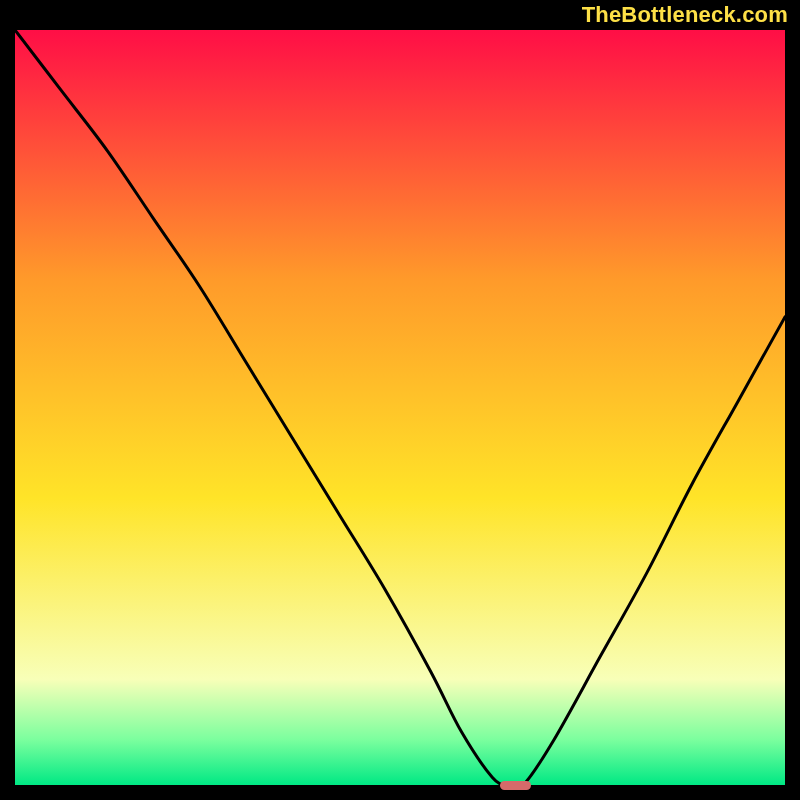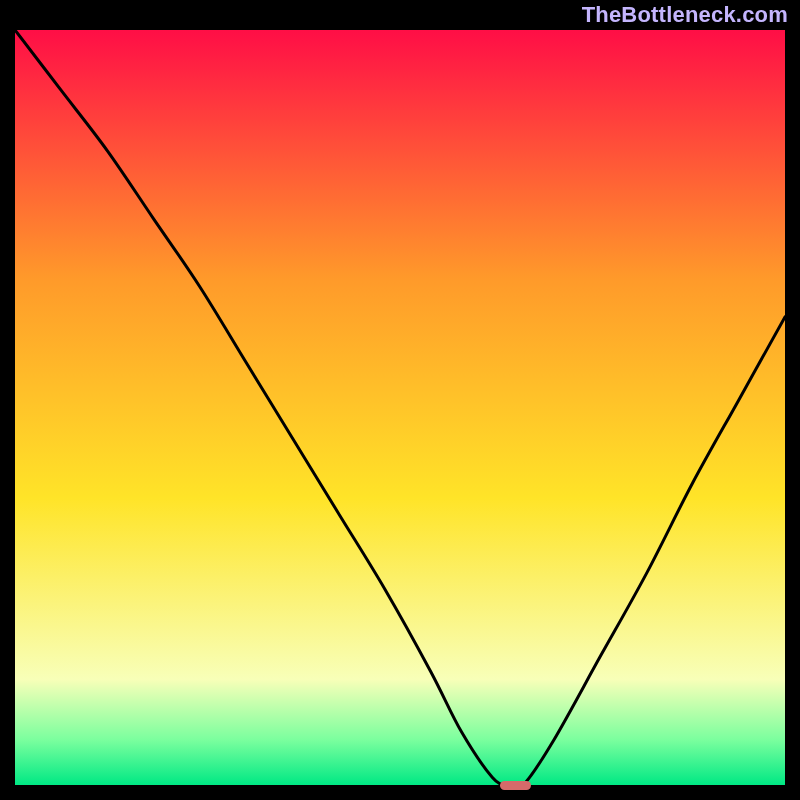--- a/index.html
+++ b/index.html
@@ -13,21 +13,21 @@
   }
   .stage {
     position: relative;
     width: 800px;
     height: 800px;
   }
   .watermark {
     position: absolute;
     top: 2px;
     right: 12px;
-    color: #c4b5fd;
+    color: #fde047;
     font-size: 22px;
     font-weight: 600;
     letter-spacing: 0.2px;
     z-index: 10;
     user-select: none;
   }
   .plot-frame {
     position: absolute;
     left: 15px;
     top: 30px;

